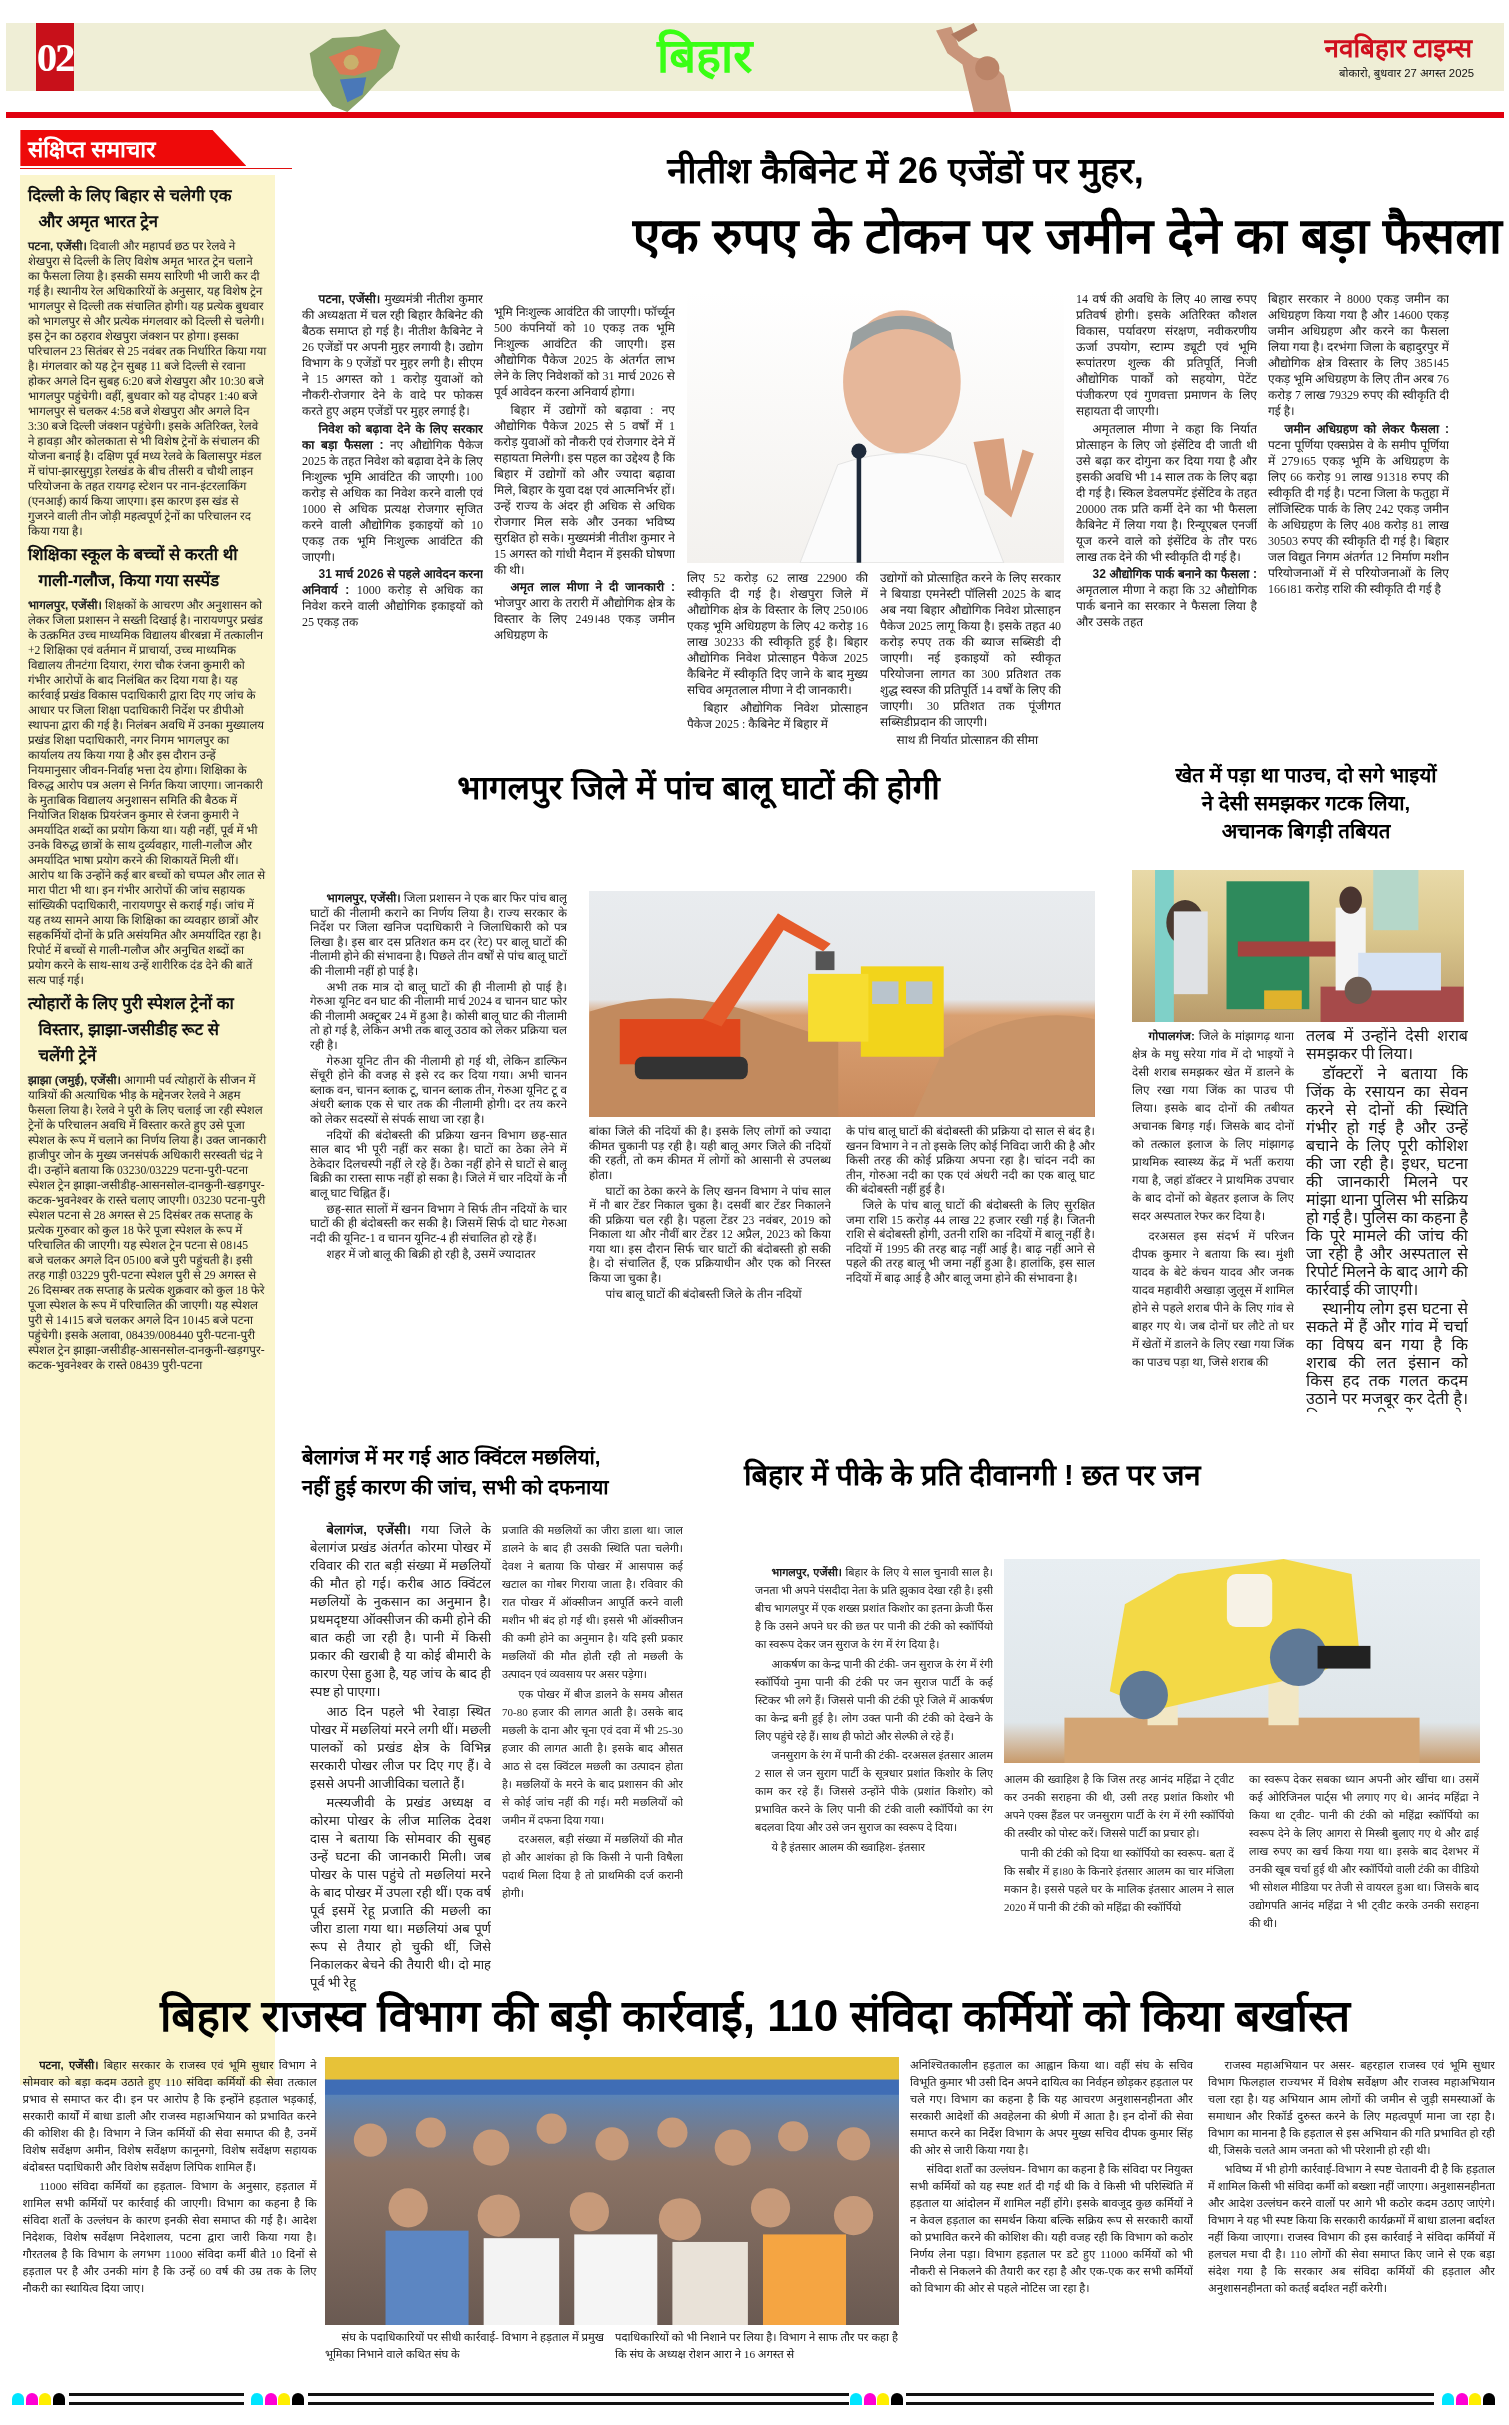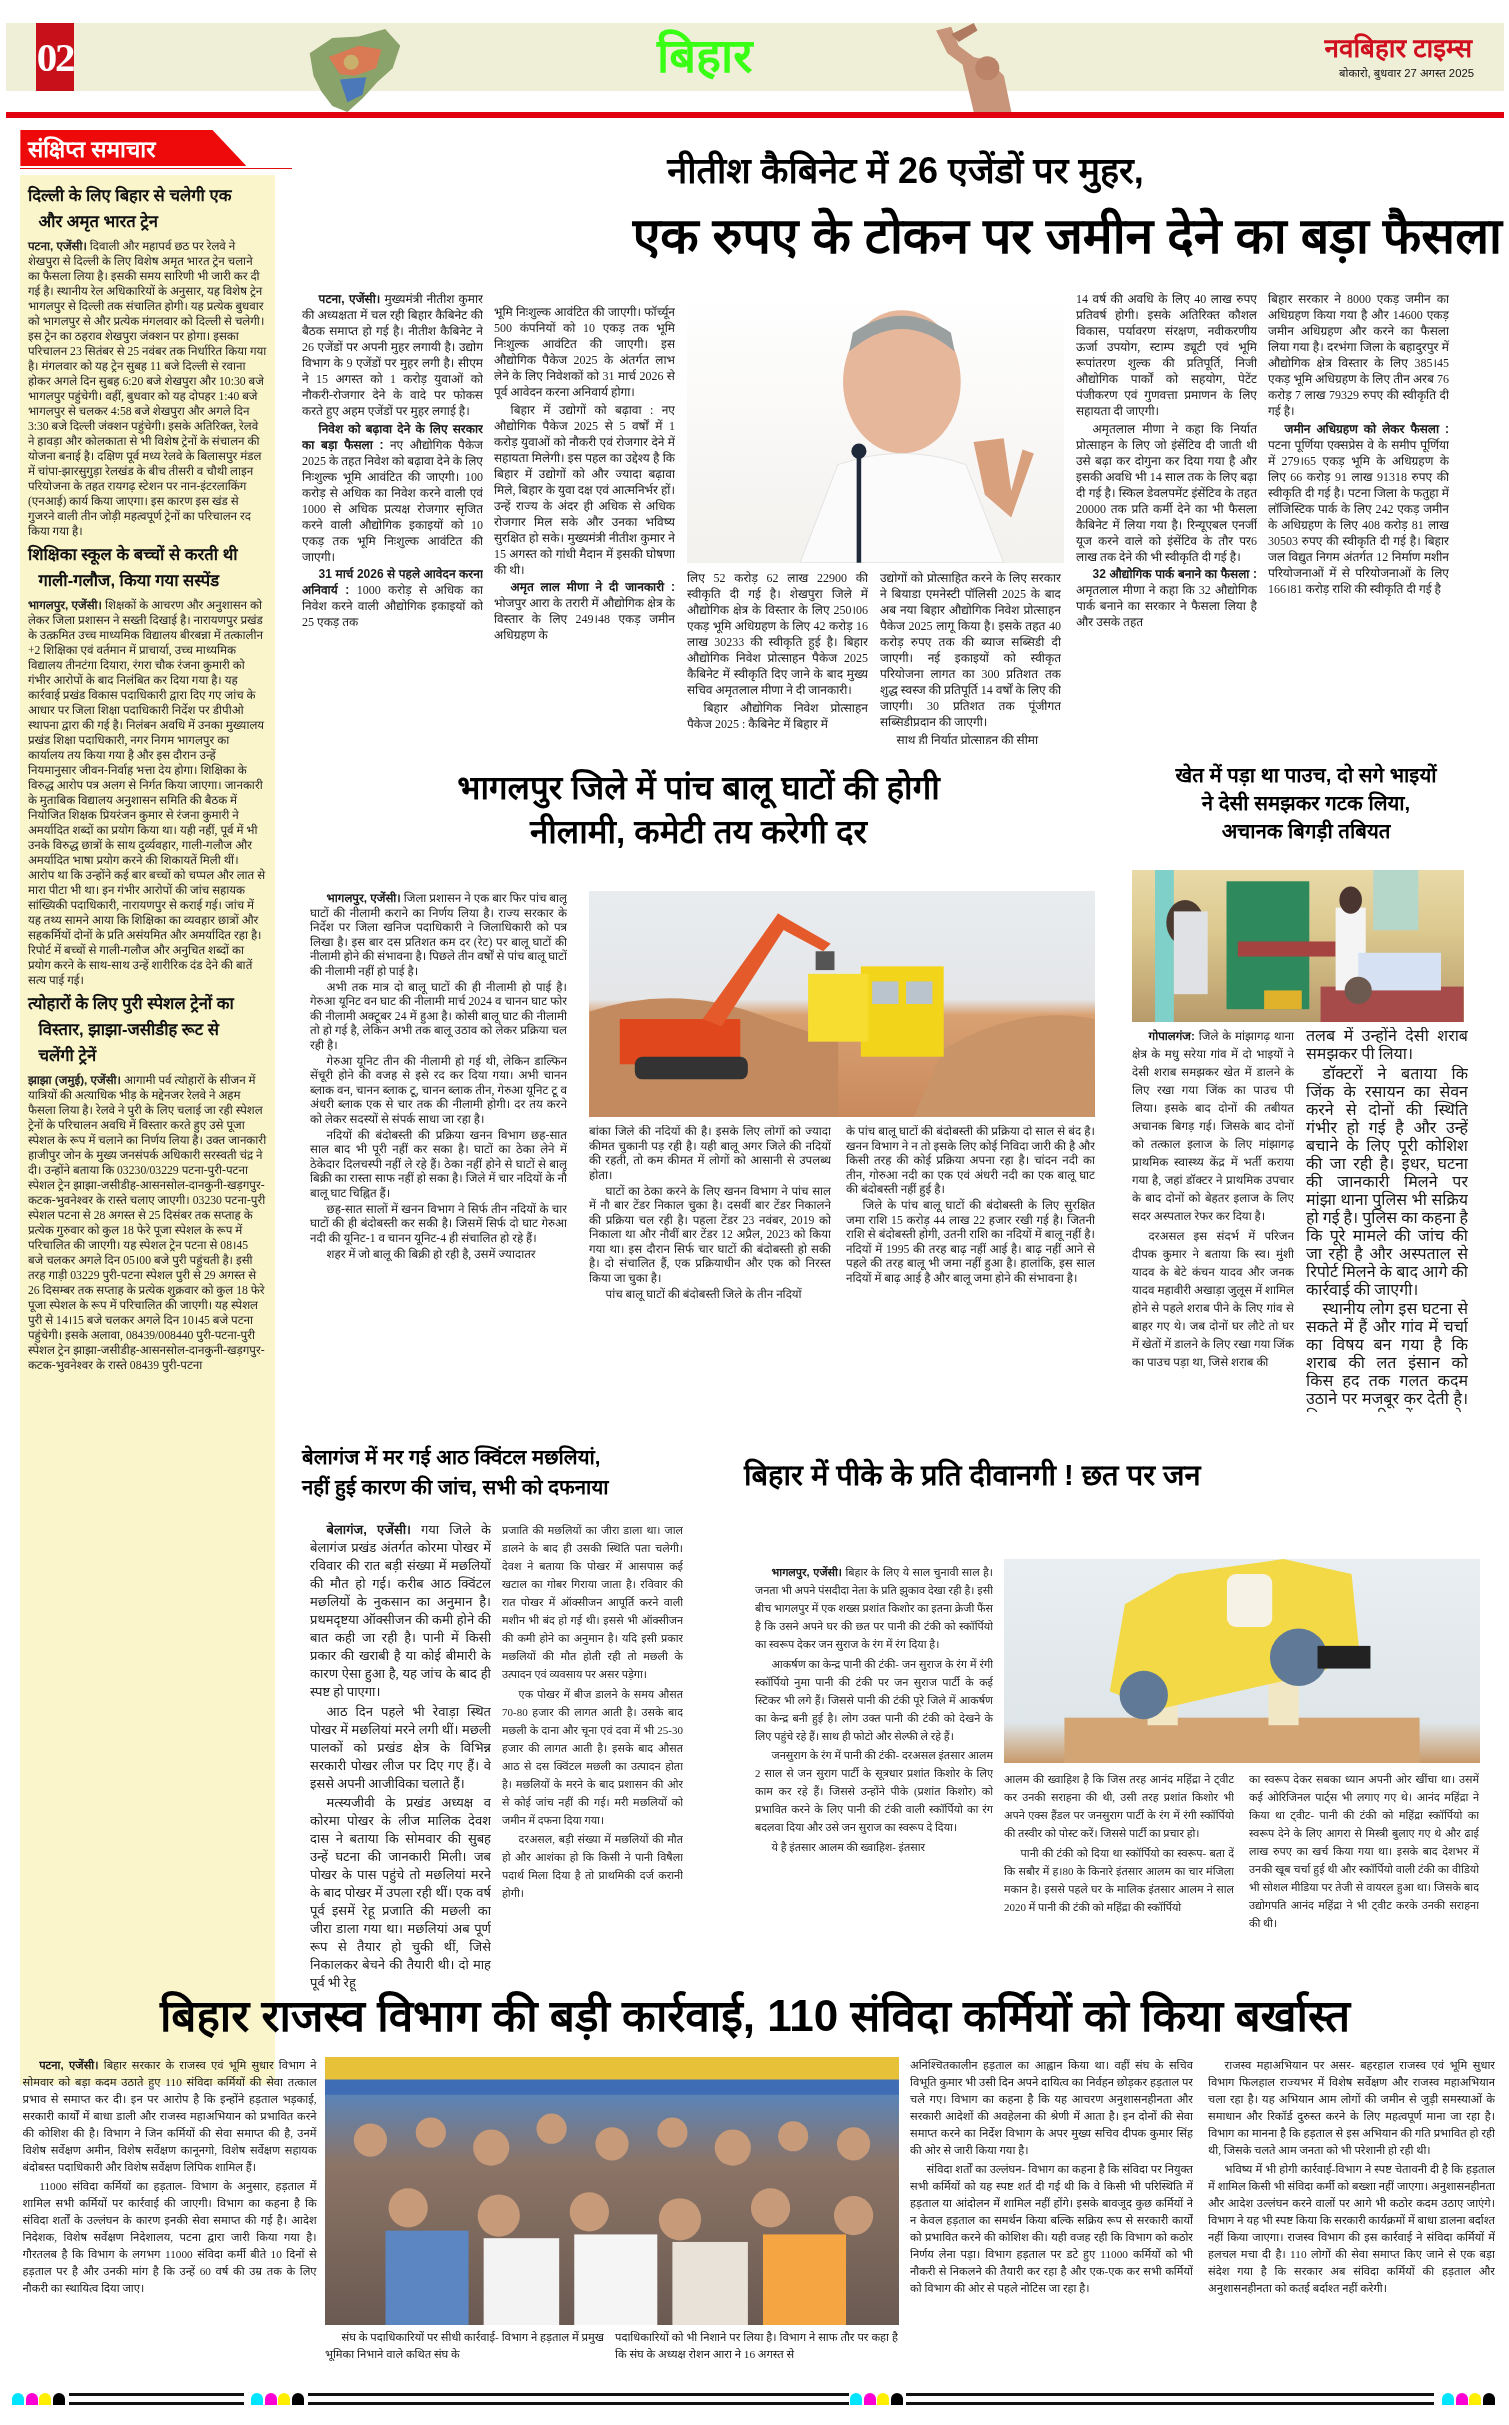--- a/index.html
+++ b/index.html
@@ -148,21 +148,20 @@
     <p><span>अमृतलाल मीणा ने कहा कि निर्यात प्रोत्साहन के लिए जो इंसेंटिव दी जाती थी उसे बढ़ा कर दोगुना कर दिया गया है और इसकी अवधि भी 14 साल तक के लिए बढ़ा दी गई है। स्किल डेवलपमेंट इंसेंटिव के तहत 20000 तक प्रति कर्मी देने का भी फैसला कैबिनेट में लिया गया है। रिन्यूएबल एनर्जी यूज करने वाले को इंसेंटिव के तौर पर6 लाख तक देने की भी स्वीकृति दी गई है।</span></p>
     <p><span class="sh">32 औद्योगिक पार्क बनाने का फैसला :</span> <span>अमृतलाल मीणा ने कहा कि 32 औद्योगिक पार्क बनाने का सरकार ने फैसला लिया है और उसके तहत</span></p>
   </div>
 <div class="col" style="left:1268px; top:291px; width:181px; height:453px;">
     <p style="text-indent: 0px;"><span>बिहार सरकार ने 8000 एकड़ जमीन का अधिग्रहण किया गया है और 14600 एकड़ जमीन अधिग्रहण और करने का फैसला लिया गया है। दरभंगा जिला के बहादुरपुर में औद्योगिक क्षेत्र विस्तार के लिए 385।45 एकड़ भूमि अधिग्रहण के लिए तीन अरब 76 करोड़ 7 लाख 79329 रुपए की स्वीकृति दी गई है।</span></p>
     <p><span class="sh">जमीन अधिग्रहण को लेकर फैसला :</span> <span>पटना पूर्णिया एक्सप्रेस वे के समीप पूर्णिया में 279।65 एकड़ भूमि के अधिग्रहण के लिए 66 करोड़ 91 लाख 91318 रुपए की स्वीकृति दी गई है। पटना जिला के फतुहा में लॉजिस्टिक पार्क के लिए 242 एकड़ जमीन के अधिग्रहण के लिए 408 करोड़ 81 लाख 30503 रुपए की स्वीकृति दी गई है। बिहार जल विद्युत निगम अंतर्गत 12 निर्माण मशीन परियोजनाओं में से परियोजनाओं के लिए 166।81 करोड़ राशि की स्वीकृति दी गई है</span></p>
   </div>
 
 <div class="h1" style="left:302px; top:766px; width:793px; font-size:33px; line-height:44px;">
   <div>भागलपुर जिले में पांच बालू घाटों की होगी</div>
-  <div>नीलामी, कमेटी तय करेगी दर</div>
 </div>
 <div class="col" style="left:310px; top:891px; width:257px; height:521px; font-size:11.7px; line-height:14.5px;">
     <p><span class="dl">भागलपुर, एजेंसी।</span> <span>जिला प्रशासन ने एक बार फिर पांच बालू घाटों की नीलामी कराने का निर्णय लिया है। राज्य सरकार के निर्देश पर जिला खनिज पदाधिकारी ने जिलाधिकारी को पत्र लिखा है। इस बार दस प्रतिशत कम दर (रेट) पर बालू घाटों की नीलामी होने की संभावना है। पिछले तीन वर्षों से पांच बालू घाटों की नीलामी नहीं हो पाई है।</span></p>
     <p><span>अभी तक मात्र दो बालू घाटों की ही नीलामी हो पाई है। गेरुआ यूनिट वन घाट की नीलामी मार्च 2024 व चानन घाट फोर की नीलामी अक्टूबर 24 में हुआ है। कोसी बालू घाट की नीलामी तो हो गई है, लेकिन अभी तक बालू उठाव को लेकर प्रक्रिया चल रही है।</span></p>
     <p><span>गेरुआ यूनिट तीन की नीलामी हो गई थी, लेकिन डाल्फिन सेंचूरी होने की वजह से इसे रद कर दिया गया। अभी चानन ब्लाक वन, चानन ब्लाक टू, चानन ब्लाक तीन, गेरुआ यूनिट टू व अंधरी ब्लाक एक से चार तक की नीलामी होगी। दर तय करने को लेकर सदस्यों से संपर्क साधा जा रहा है।</span></p>
     <p><span>नदियों की बंदोबस्ती की प्रक्रिया खनन विभाग छह-सात साल बाद भी पूरी नहीं कर सका है। घाटों का ठेका लेने में ठेकेदार दिलचस्पी नहीं ले रहे हैं। ठेका नहीं होने से घाटों से बालू बिक्री का रास्ता साफ नहीं हो सका है। जिले में चार नदियों के नौ बालू घाट चिह्नित हैं।</span></p>
     <p><span>छह-सात सालों में खनन विभाग ने सिर्फ तीन नदियों के चार घाटों की ही बंदोबस्ती कर सकी है। जिसमें सिर्फ दो घाट गेरुआ नदी की यूनिट-1 व चानन यूनिट-4 ही संचालित हो रहे हैं।</span></p>
     <p><span>शहर में जो बालू की बिक्री हो रही है, उसमें ज्यादातर</span></p>
   </div>
 <div class="photo ph-sand" style="left:589px; top:891px; width:506px; height:226px;">

